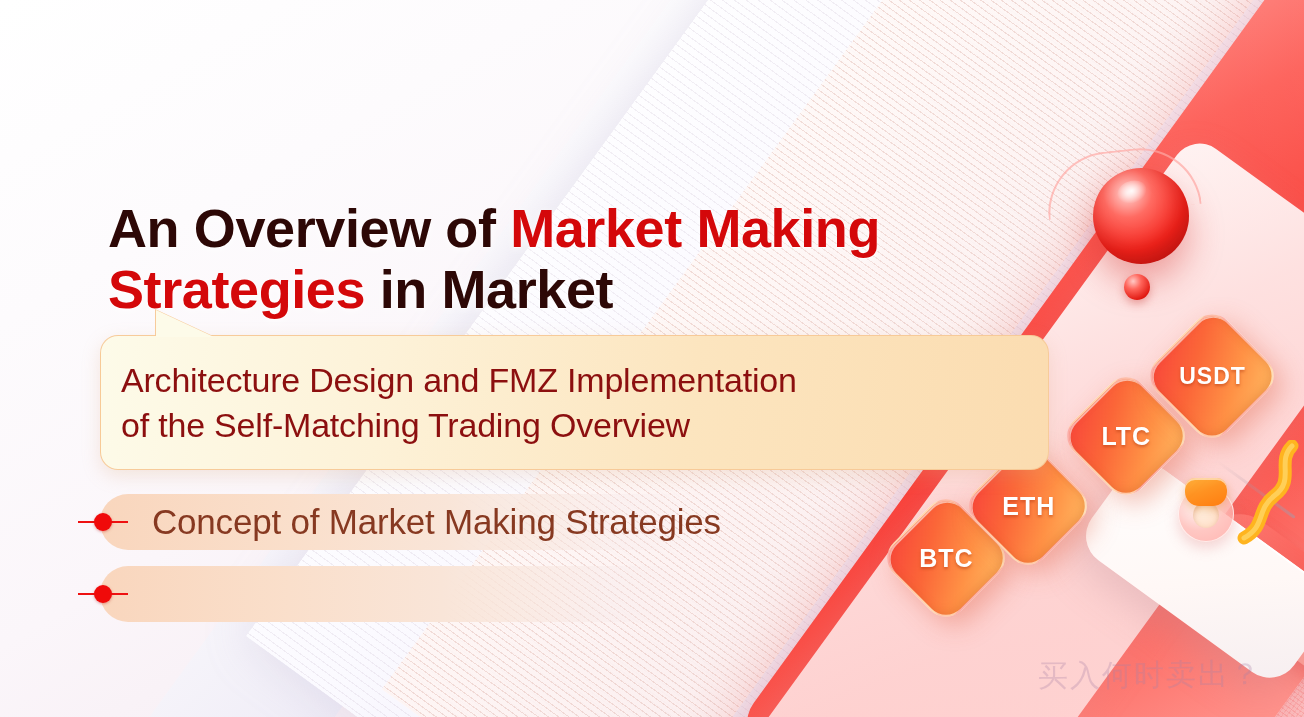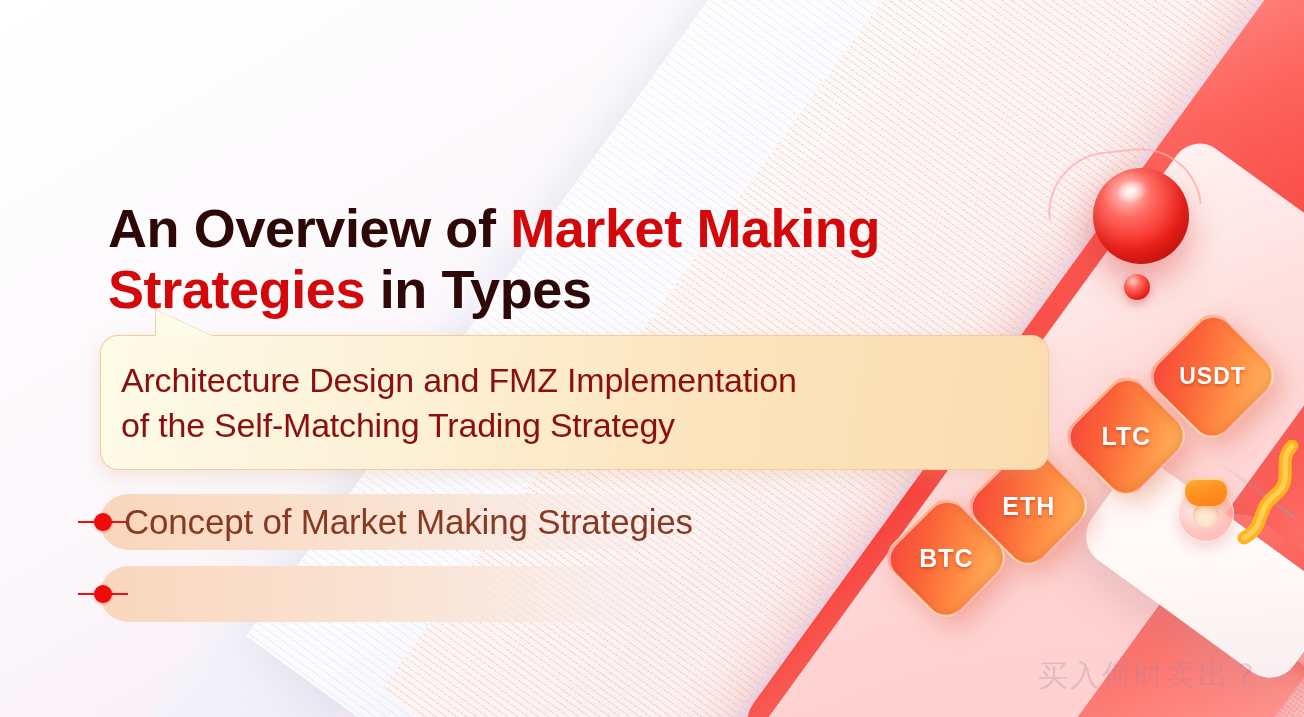--- a/index.html
+++ b/index.html
@@ -219,21 +219,21 @@
   .bullet.b3 .pill{width:540px;}
   .bullet .marker{
     position:absolute;left:0px;top:50%;margin-top:-1px;width:50px;height:2px;
     background:#ee1111;
   }
   .bullet .dot{
     position:absolute;left:16px;top:50%;margin-top:-9px;width:18px;height:18px;border-radius:50%;
     background:#f00a0a;box-shadow:0 1px 3px rgba(180,0,0,.35);
   }
   .bullet .btext{
-    position:relative;margin-left:46px;font-size:35px;color:#873921;letter-spacing:-0.2px;
+    position:relative;margin-left:74px;font-size:35px;color:#873921;letter-spacing:-0.2px;
     line-height:56px;white-space:nowrap;text-align:center;
   }
 </style>
 </head>
 <body>
 
 <div class="stage">
 
   <div class="art">
     <div class="wedge-lav"></div>
@@ -275,27 +275,27 @@
     </div>
     <div class="token usdt">
       <span>USDT</span>
     </div>
 
     <div class="watermark">买入何时卖出？</div>
   </div>
 
   <div class="content">
 
-    <h1 class="title"><span>An Overview of </span><span class="hl">Market Making</span><br><span class="hl">Strategies</span><span> in Types</span></h1>
+    <h1 class="title"><span>An Overview of </span><span class="hl">Market Making</span><br><span class="hl">Strategies</span><span> in Market</span></h1>
 
     <div class="callout">
       <div class="tail"></div>
       <div class="ctext">
         <span>Architecture Design and FMZ Implementation</span><br>
-        <span>of the Self-Matching Trading Strategy</span>
+        <span>of the Self-Matching Trading Overview</span>
       </div>
     </div>
 
     <div class="bullets">
 
       <div class="bullet b1">
         <div class="pill"></div>
         <div class="marker"></div>
         <div class="dot"></div>
         <div class="btext">Concept of Market Making Strategies</div>

